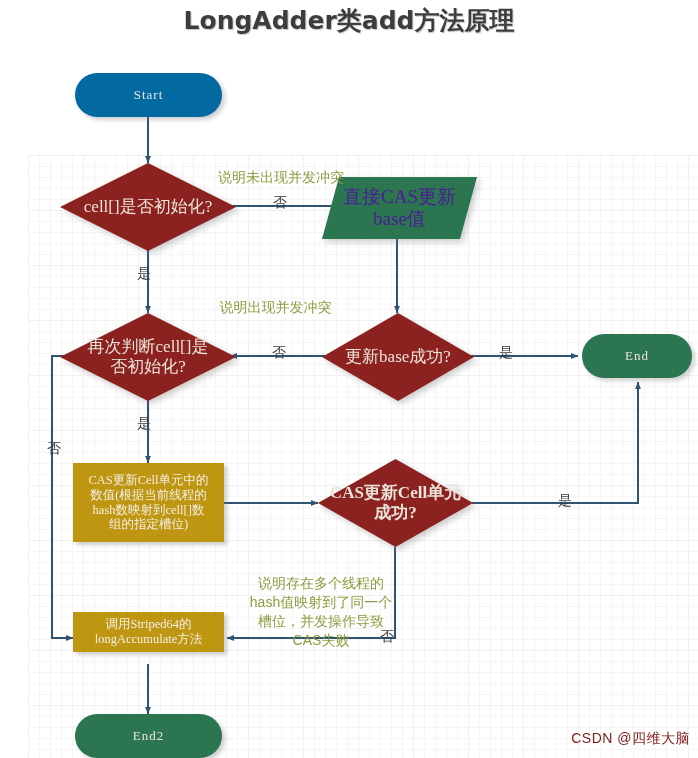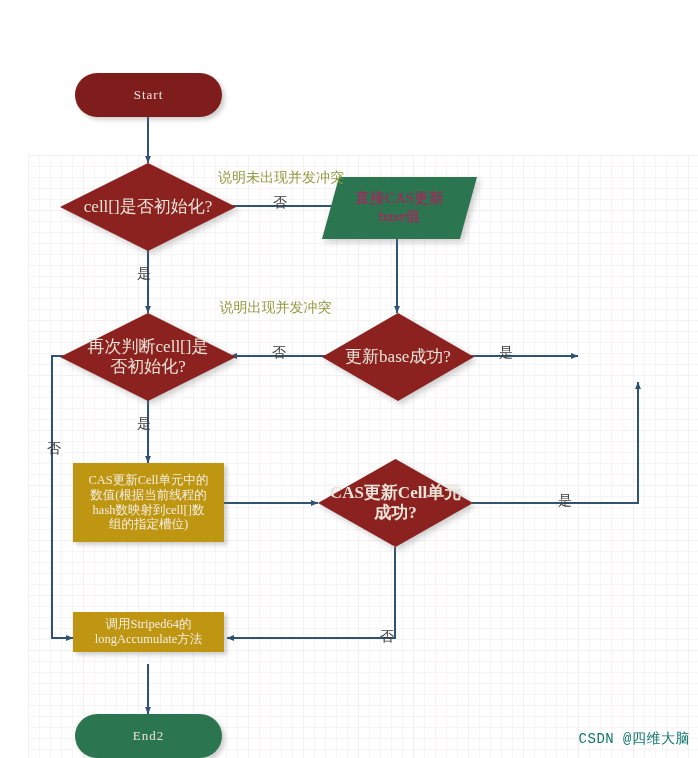--- a/index.html
+++ b/index.html
@@ -59,21 +59,21 @@
     text-align: center;
     color: #e9e4dc;
     line-height: 1.18;
   }
   .terminator {
     border-radius: 26px;
     box-shadow: 3px 3px 4px rgba(120,120,120,0.35);
     font-size: 13px;
     letter-spacing: 1px;
   }
-  .start-node { background: #7f1d1d; }
+  .start-node { background: #0369a1; }
   .end-node   { background: #2b7551; }
   .decision {
     background: transparent;
     filter: drop-shadow(3px 3px 3px rgba(120,120,120,0.38));
   }
   .decision .dia-shape {
     position: absolute;
     left: 0; top: 0; right: 0; bottom: 0;
     background: #8b2220;
     clip-path: polygon(50% 0%, 100% 50%, 50% 100%, 0% 50%);
@@ -92,22 +92,22 @@
   }
   .parallelogram .par-shape {
     position: absolute;
     left: 0; top: 0; right: 0; bottom: 0;
     background: #2b7551;
     clip-path: polygon(11% 0%, 100% 0%, 89% 100%, 0% 100%);
   }
   .parallelogram .par-text {
     position: relative;
     z-index: 2;
-    font-size: 15px;
-    color: #be185d;
+    font-size: 19px;
+    color: #4c1d95;
     white-space: pre-line;
   }
   .process {
     background: #bf9612;
     box-shadow: 3px 3px 4px rgba(120,120,120,0.35);
     font-size: 12.5px;
     color: #f3eee2;
     white-space: pre-line;
     padding: 2px 4px;
   }
@@ -124,33 +124,34 @@
     font-size: 14px;
     color: #8f9b3f;
     line-height: 1.35;
     white-space: pre-line;
     text-align: center;
   }
   #watermark {
     position: absolute;
     right: 8px;
     bottom: 10px;
-    font-family: Liberation Mono, monospace;
+    font-family: Liberation Sans, sans-serif;
     font-size: 14px;
-    color: #0f766e;
+    color: #7f1d1d;
     letter-spacing: 0.5px;
   }
 </style>
 </head>
 <body>
 
 <div id="canvas">
 
   <div id="grid"></div>
 
+  <div id="title">LongAdder类add方法原理</div>
 
   <svg id="edges" xmlns="http://www.w3.org/2000/svg">
     <defs>
       <marker id="arrow" markerWidth="9" markerHeight="9" refX="7.2" refY="3" orient="auto" markerUnits="userSpaceOnUse">
         <path d="M0,0 L7.5,3 L0,6 z" fill="#2f5373"></path>
       </marker>
     </defs>
     <g stroke="#2f5373" stroke-width="2" fill="none">
 
       <path d="M148,117 L148,163" marker-end="url(#arrow)"></path>
@@ -198,20 +199,23 @@
     <div class="dia-shape"></div>
     <span class="dia-text">再次判断cell[]是
 否初始化?</span>
   </div>
 
   <div class="node decision" style="left:322px; top:313px; width:152px; height:88px;">
     <div class="dia-shape"></div>
     <span class="dia-text">更新base成功?</span>
   </div>
 
+  <div class="node terminator end-node" style="left:582px; top:334px; width:110px; height:44px;">
+    <span>End</span>
+  </div>
 
   <div class="node process" style="left:73px; top:463px; width:151px; height:79px;">
     <span>CAS更新Cell单元中的
 数值(根据当前线程的
 hash数映射到cell[]数
 组的指定槽位)</span>
   </div>
 
   <div class="node decision" style="left:318px; top:459px; width:155px; height:88px;font-weight:bold;">
     <div class="dia-shape"></div>
@@ -232,16 +236,20 @@
   <div class="edge-label" style="left:137px; top:265px;">是</div>
   <div class="edge-label" style="left:272px; top:344px;">否</div>
   <div class="edge-label" style="left:499px; top:344px;">是</div>
   <div class="edge-label" style="left:47px; top:440px;">否</div>
   <div class="edge-label" style="left:137px; top:415px;">是</div>
   <div class="edge-label" style="left:558px; top:492px;">是</div>
   <div class="edge-label" style="left:380px; top:628px;">否</div>
 
   <div class="note" style="left:196px; top:168px; width:170px;">说明未出现并发冲突</div>
   <div class="note" style="left:198px; top:298px; width:155px;">说明出现并发冲突</div>
+  <div class="note" style="left:243px; top:574px; width:156px;">说明存在多个线程的
+hash值映射到了同一个
+槽位，并发操作导致
+CAS失败</div>
 
   <div id="watermark">CSDN @四维大脑</div>
 
 </div>
 
 </body></html>

